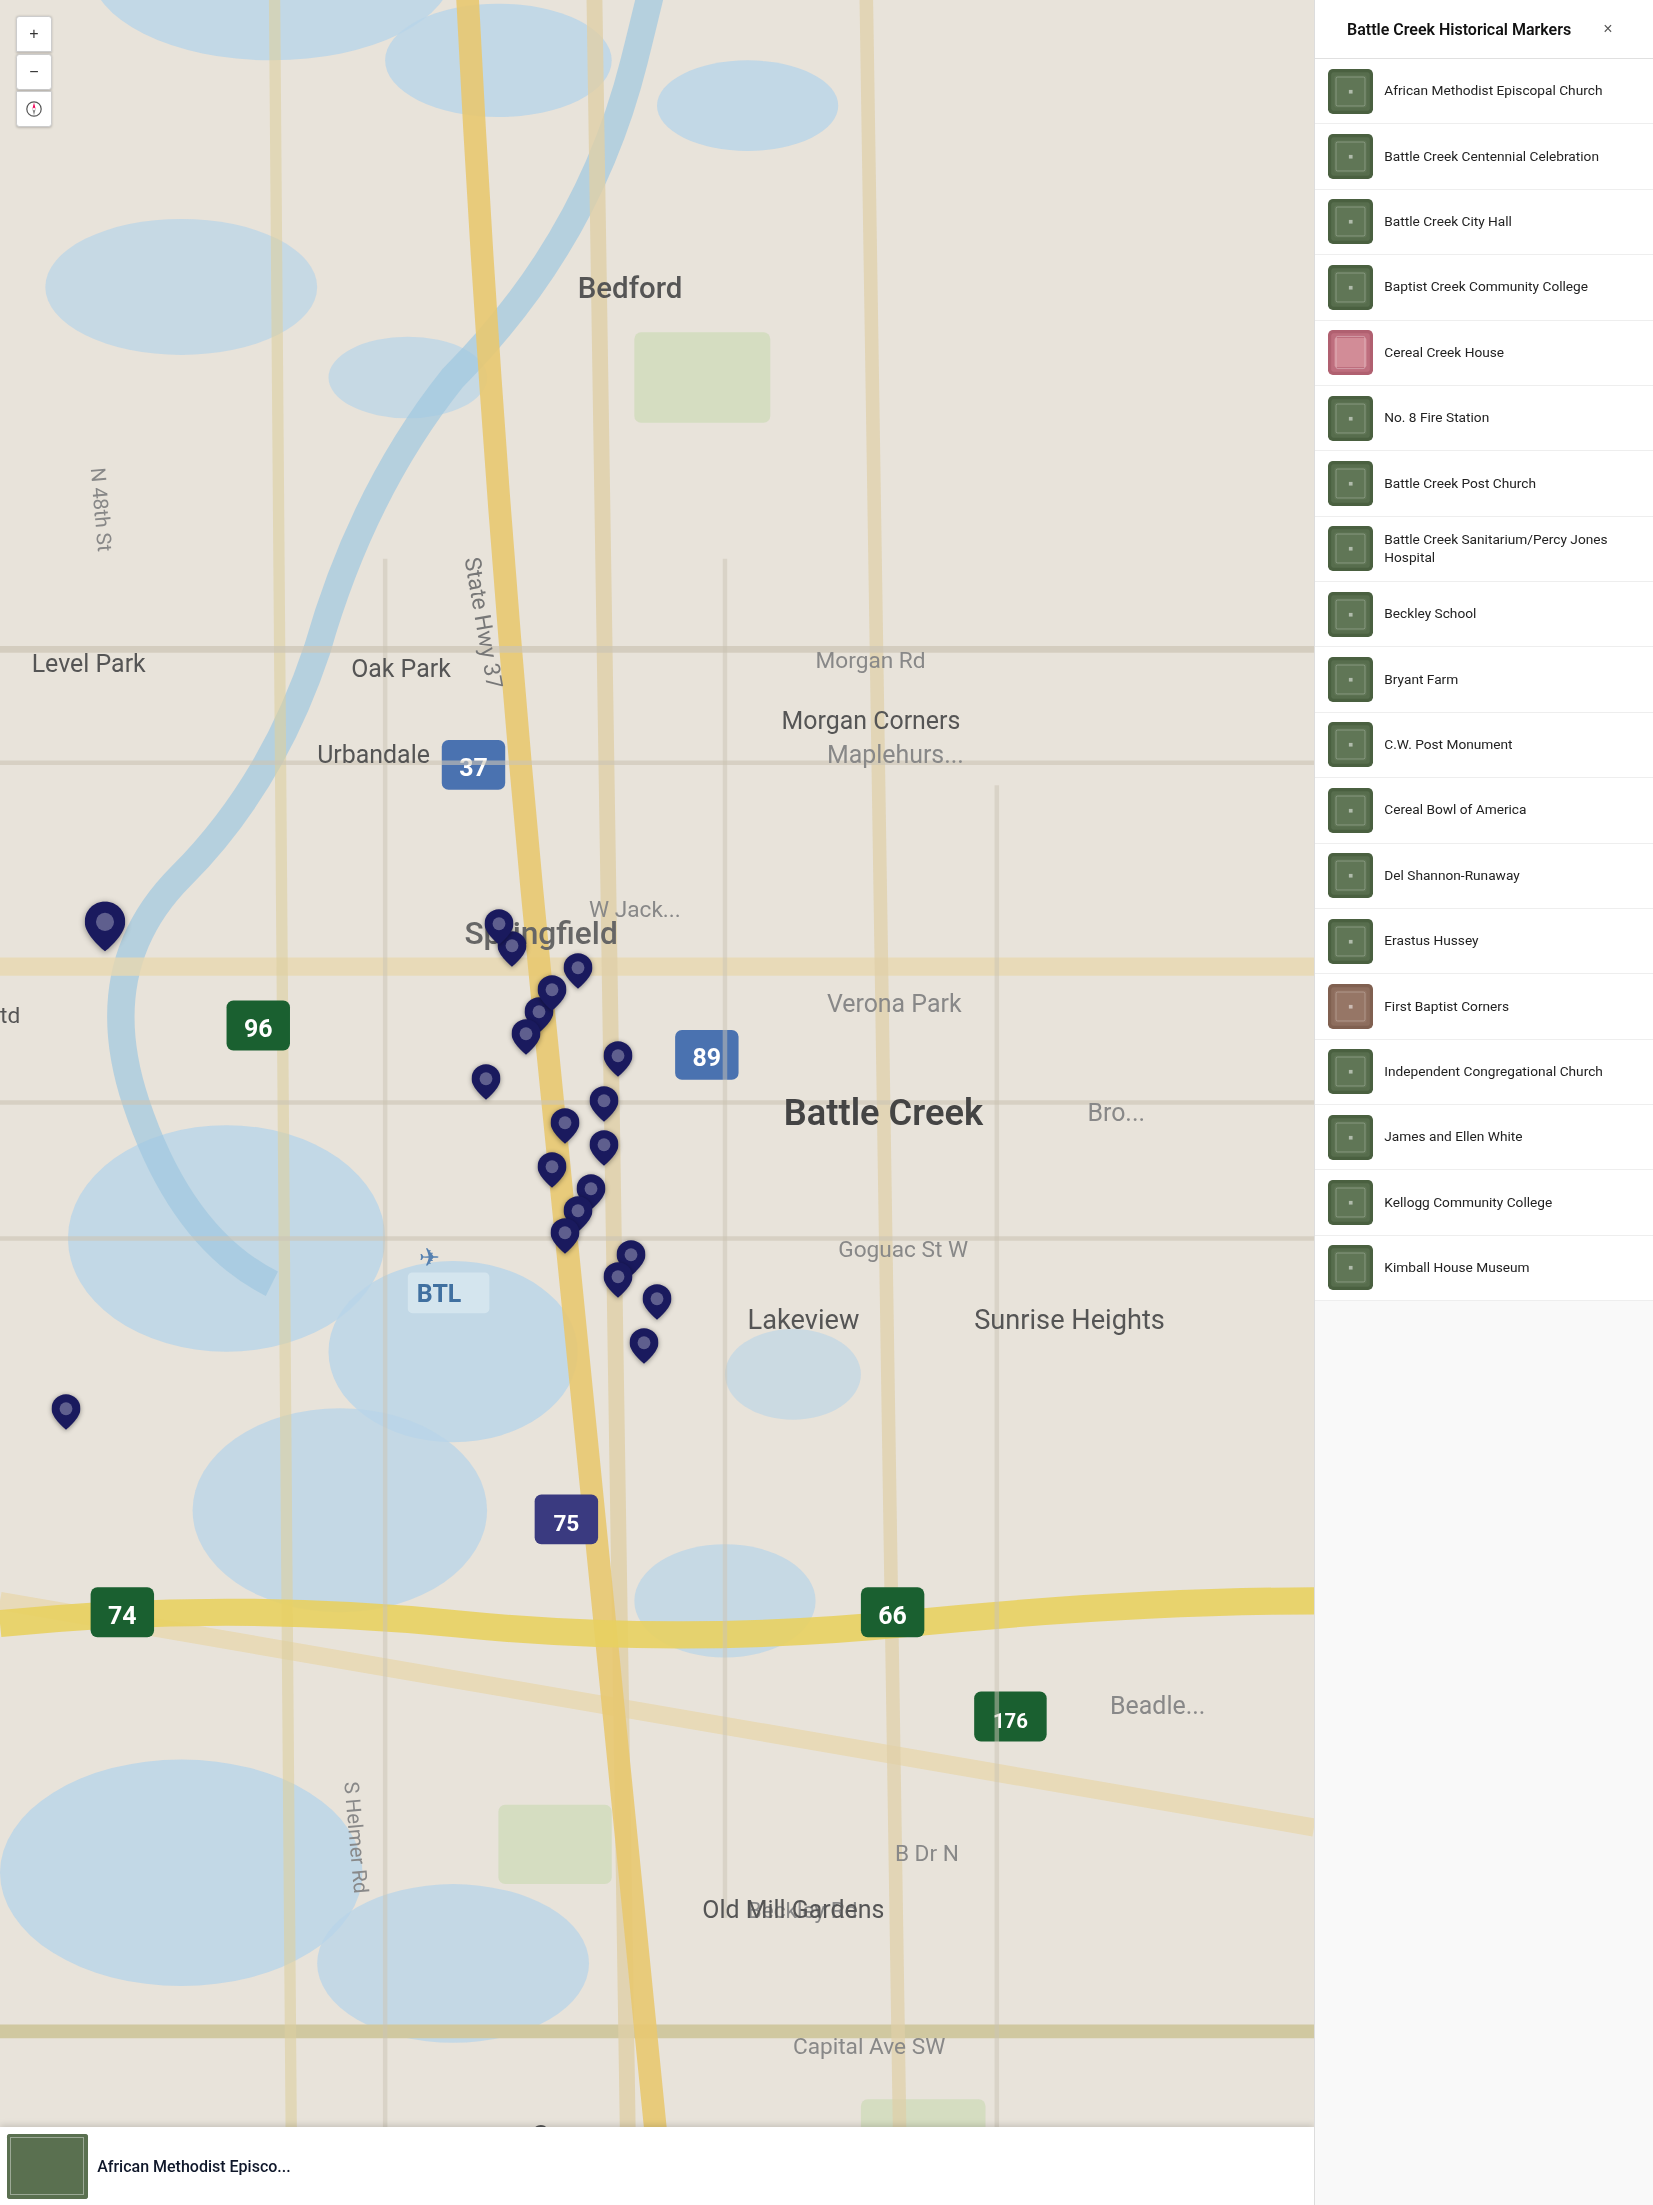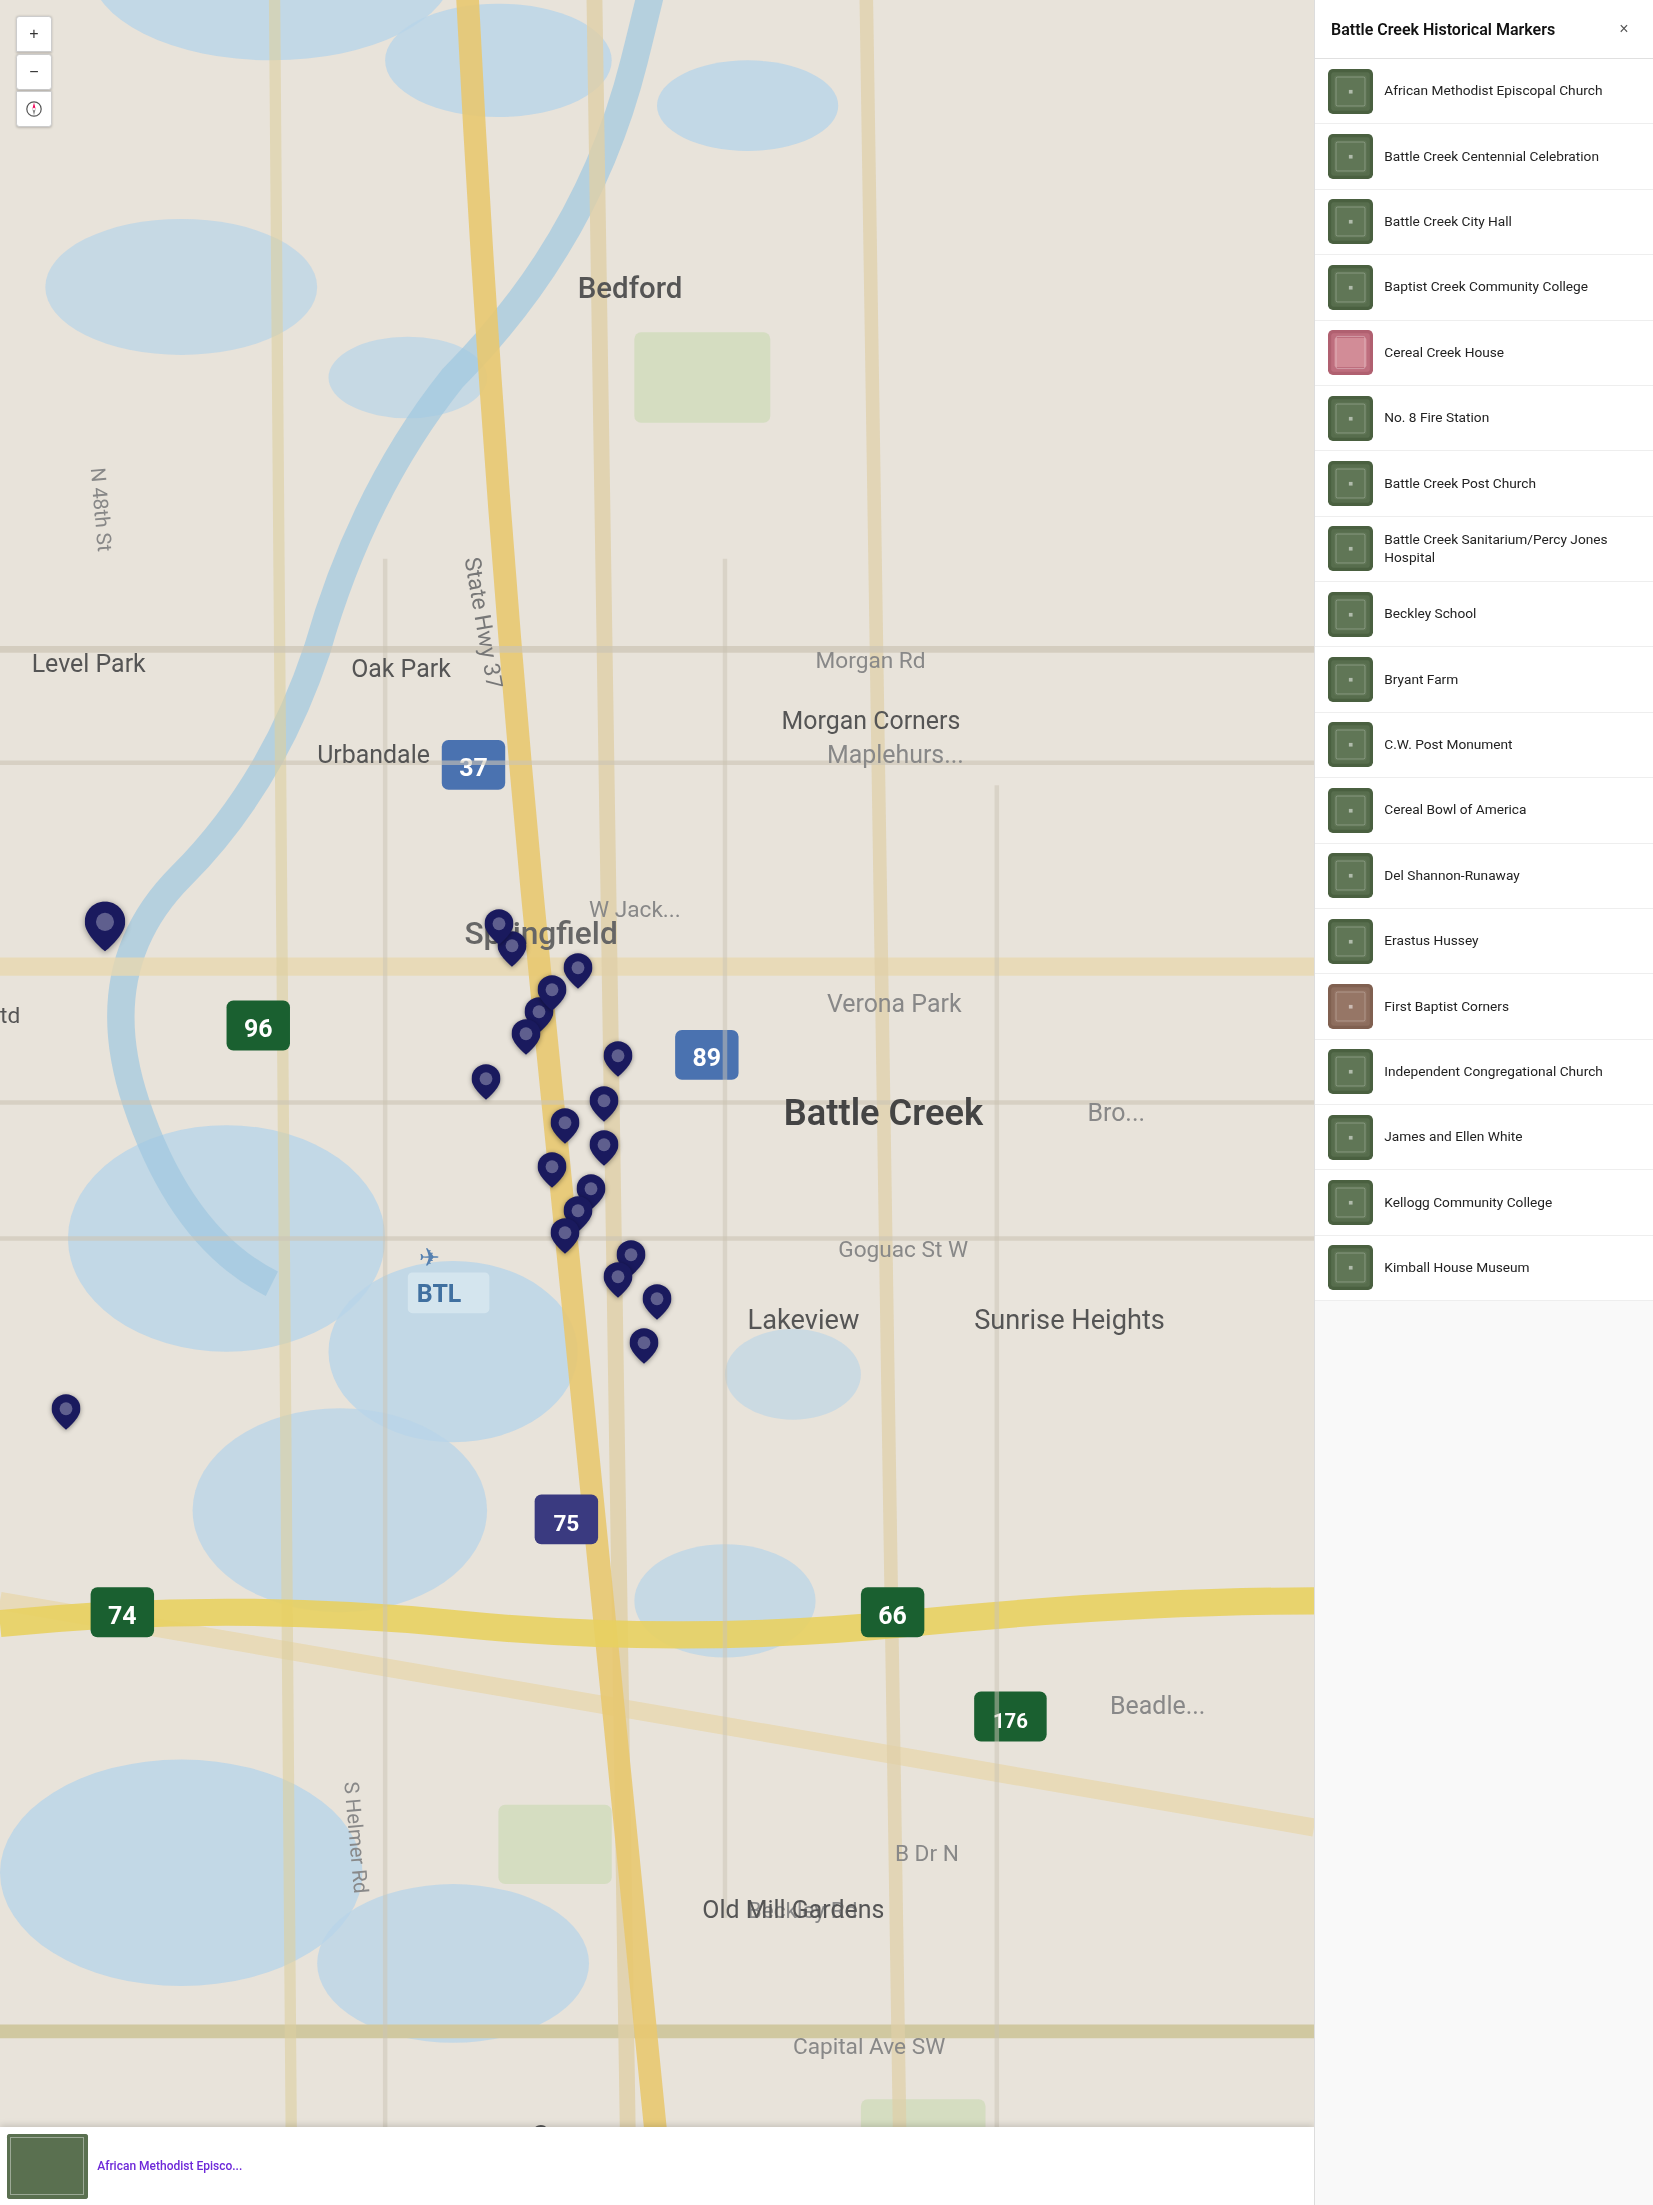--- a/index.html
+++ b/index.html
@@ -85,38 +85,38 @@
     }
     .map-popup-img {
       width: 81px;
       height: 65px;
       background: #6a7a5a;
       border-radius: 3.2px;
       overflow: hidden;
       flex-shrink: 0;
     }
     .map-popup-title {
-      font-size: 12px;
+      font-size: 16px;
       font-weight: 500;
-      color: #6d28d9;
+      color: #0f172a;
     }
 
     
     #panel {
       width: 339px;
       background: #f9f9f9;
       border-left: 0.8px solid #ddd;
       display: flex;
       flex-direction: column;
       height: 100vh;
     }
 
     .panel-header {
       background: white;
-      padding: 16px 16px;
+      padding: 16px 32px;
       display: flex;
       align-items: center;
       justify-content: space-between;
       border-bottom: 0.8px solid #e0e0e0;
       flex-shrink: 0;
     }
     .panel-title {
       font-size: 16px;
       font-weight: 600;
       color: #111;

